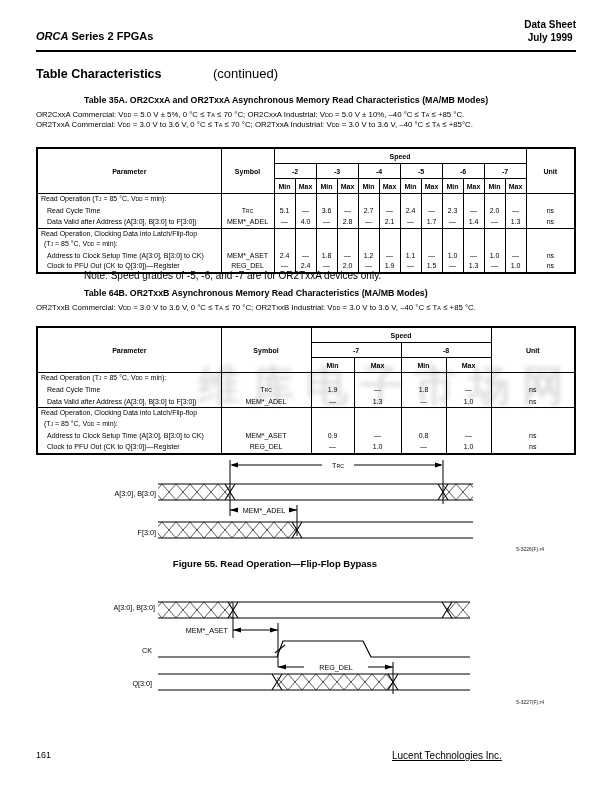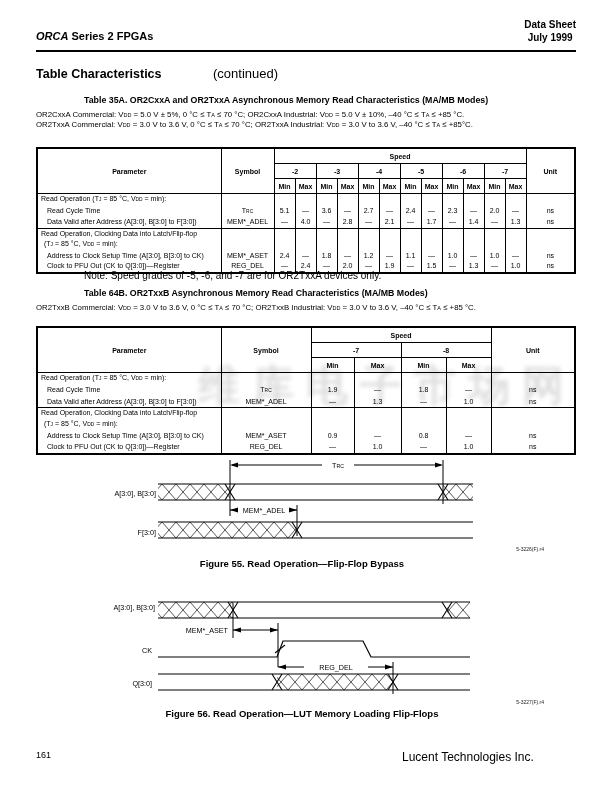--- a/index.html
+++ b/index.html
@@ -27,27 +27,27 @@
   .t35b td{height:10.8px;line-height:10.8px;}
   .t35 td.p{text-align:left;padding-left:3px;}
   .t35 td.it{padding-left:9px;}
   .t35 td.g2{padding-left:6px;}
   .t35 td.c{text-align:center;}
   .t35 tr.ge td{border-bottom:1px solid #000;}
   
   svg.fig{position:absolute;}
   svg text{font-family:"Liberation Sans","DejaVu Sans",sans-serif;font-size:7.2px;fill:#000;}
   svg text.ref{font-size:5px;fill:#222;}
-  .caption{left:47px;width:510px;text-align:center;font-size:9.5px;font-weight:bold;}
+  .caption{left:20px;width:510px;text-align:center;font-size:9.5px;font-weight:bold;}
   
   .wm{left:198px;top:358px;font-size:42px;letter-spacing:12px;color:#9a9a9a;
       opacity:.32;filter:blur(2px);font-weight:bold;}
   
   .foot-num{left:36px;top:750px;font-size:9px;}
-  .foot-pub{left:402px;top:750px;font-size:12px;}
+  .foot-pub{left:392px;top:750px;font-size:10px;text-decoration:underline;}
 </style>
 </head>
 <body>
 
 <div class="page">
 
   <div class="abs wm">维库电子市场网</div>
 
   <div class="abs doc-title"><i>ORCA</i> Series 2 FPGAs</div>
   <div class="abs doc-right">
@@ -406,18 +406,17 @@
     <text x="300" y="74" text-anchor="middle">REG_DEL</text>
     <g>
       <rect x="241" y="78" width="116" height="16" fill="url(#hx14)"></rect>
       <path d="M122 78H434M122 94H434" stroke="#000" stroke-width="1.2" fill="none"></path>
       <path d="M236 78L246 94M236 94L246 78M352 78L362 94M352 94L362 78" stroke="#000" stroke-width="1.1" fill="none"></path>
     </g>
     <text x="119" y="14" text-anchor="end">A[3:0], B[3:0]</text>
     <text x="116" y="90" text-anchor="end">Q[3:0]</text>
     <text x="508" y="108" text-anchor="end" class="ref">5-3227(F).r4</text>
   </svg>
-  <div class="abs caption" style="top:708px">Figure 56. Read Operation—LUT Memory Loading Flip-Flops</div>
 
   <div class="abs foot-num">161</div>
   <div class="abs foot-pub">Lucent Technologies Inc.</div>
 
 </div>
 
 </body></html>

